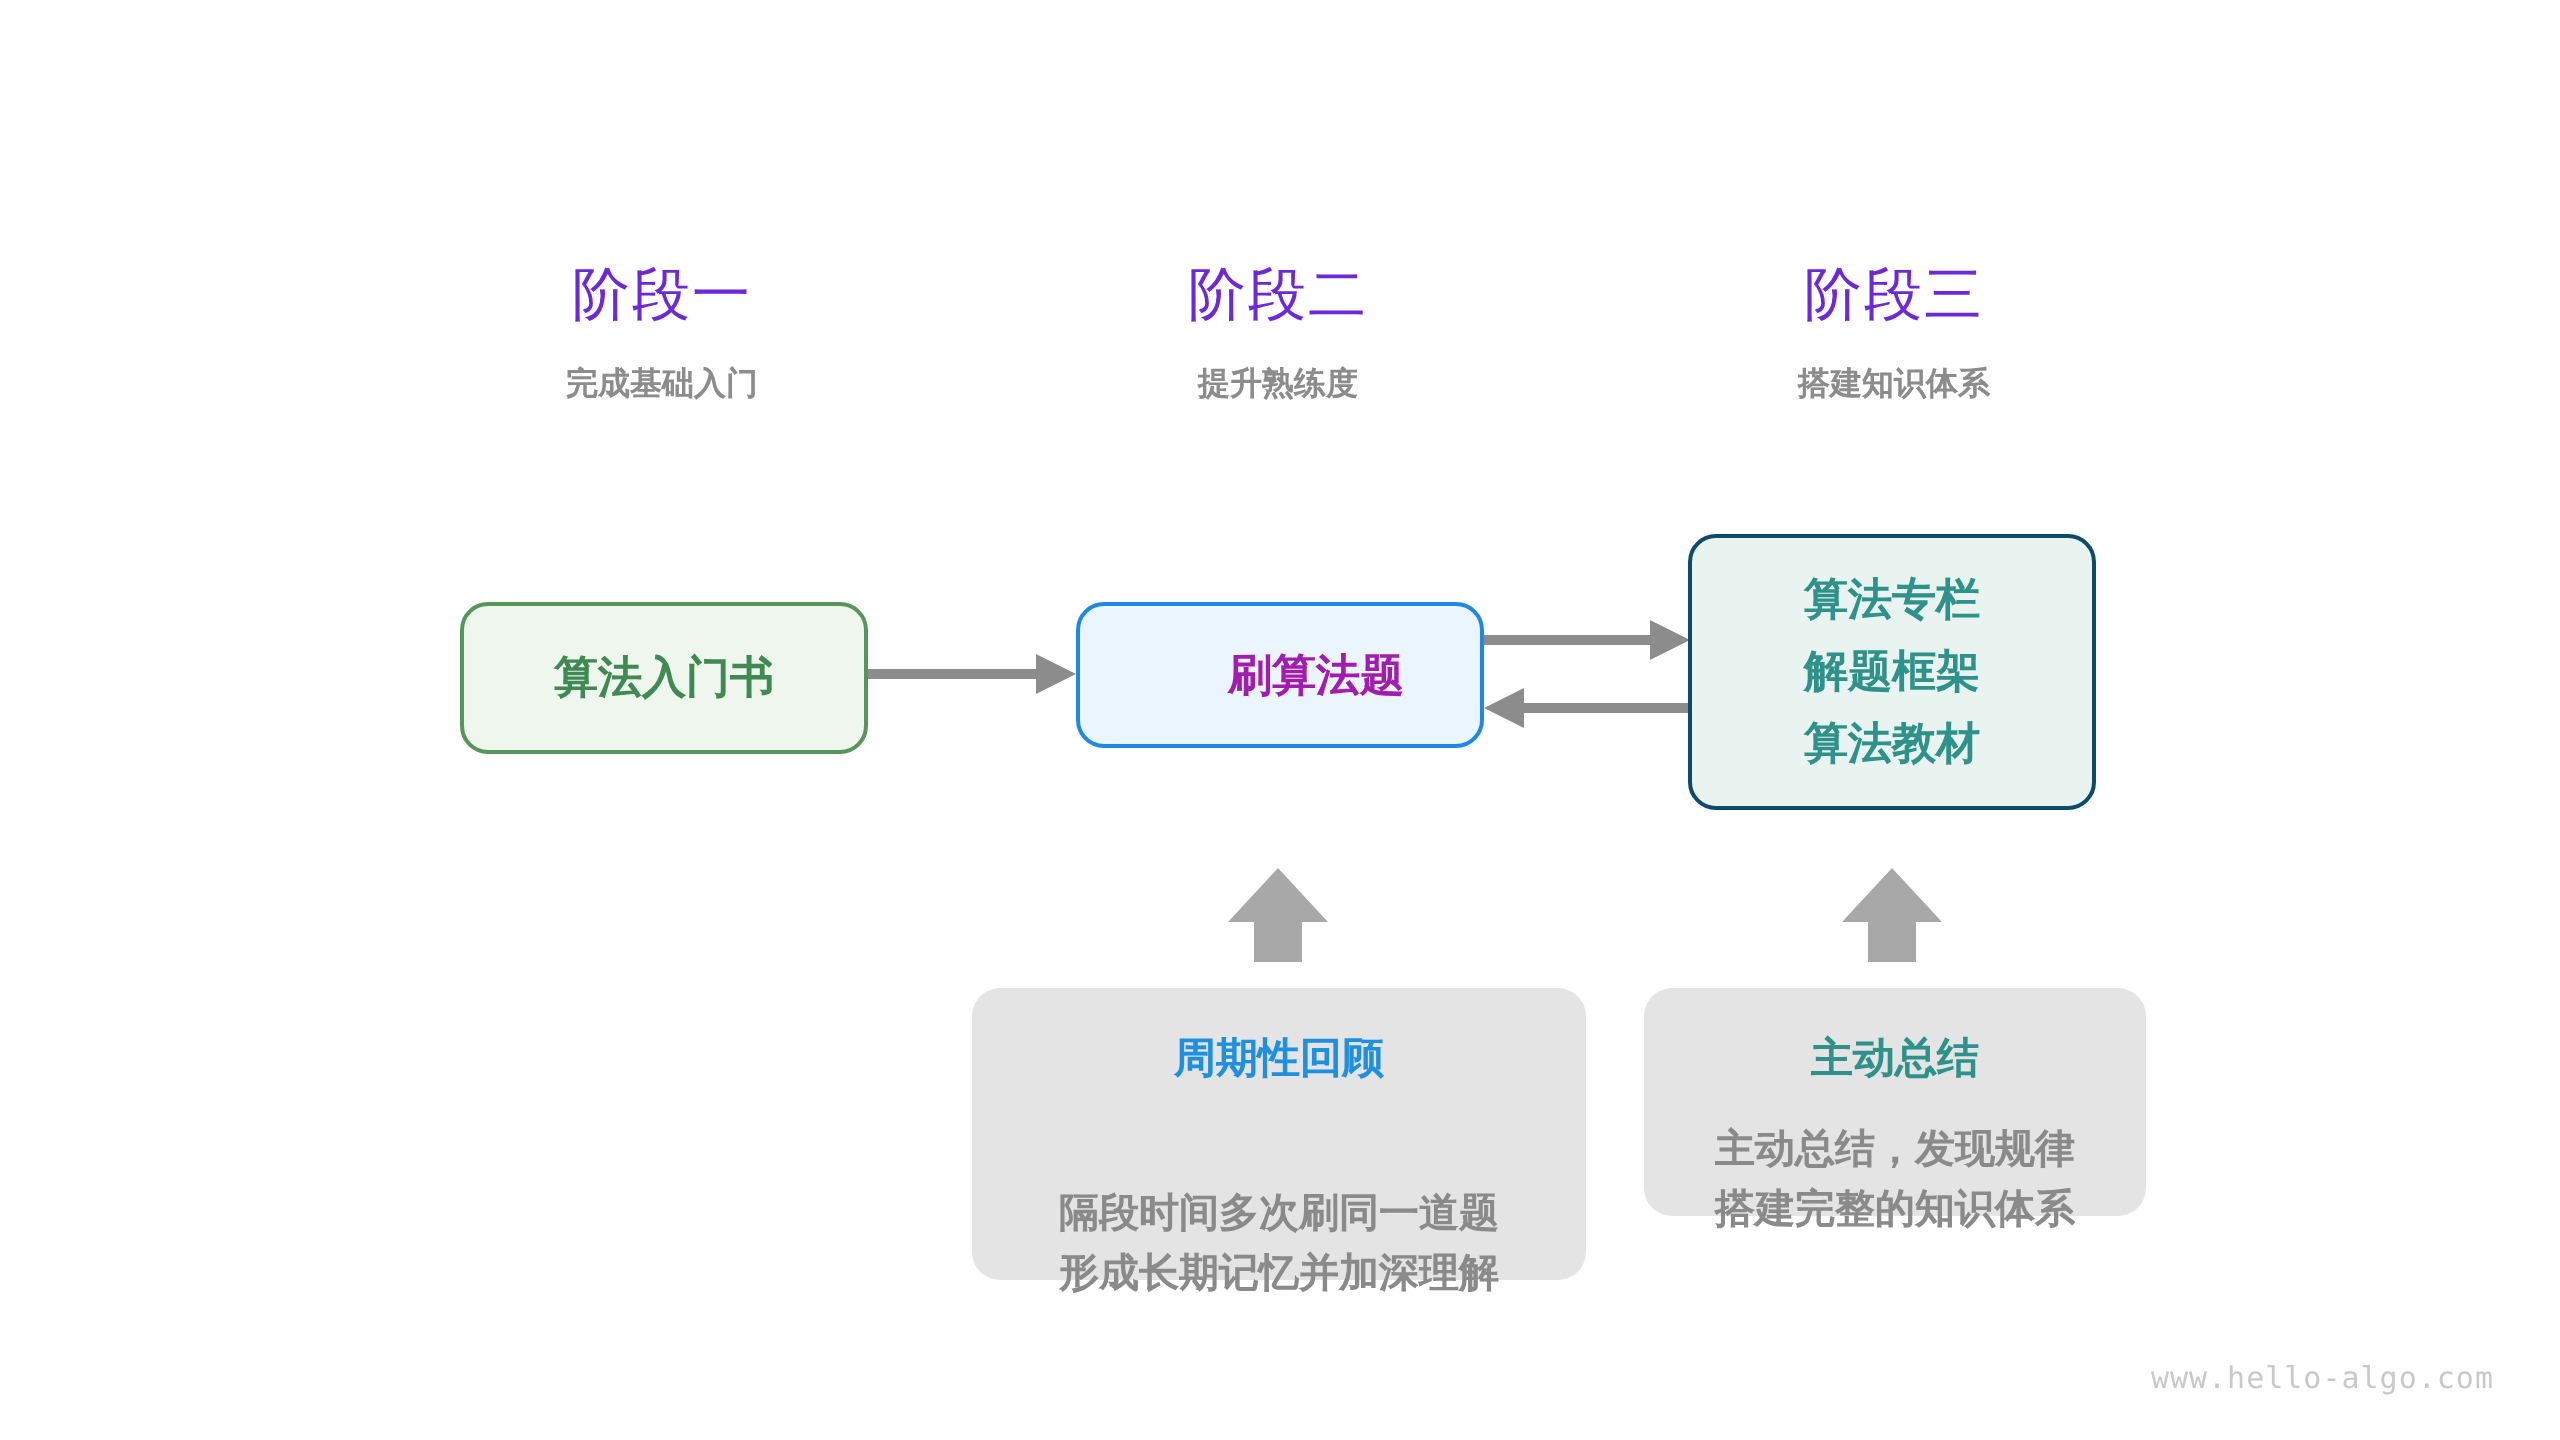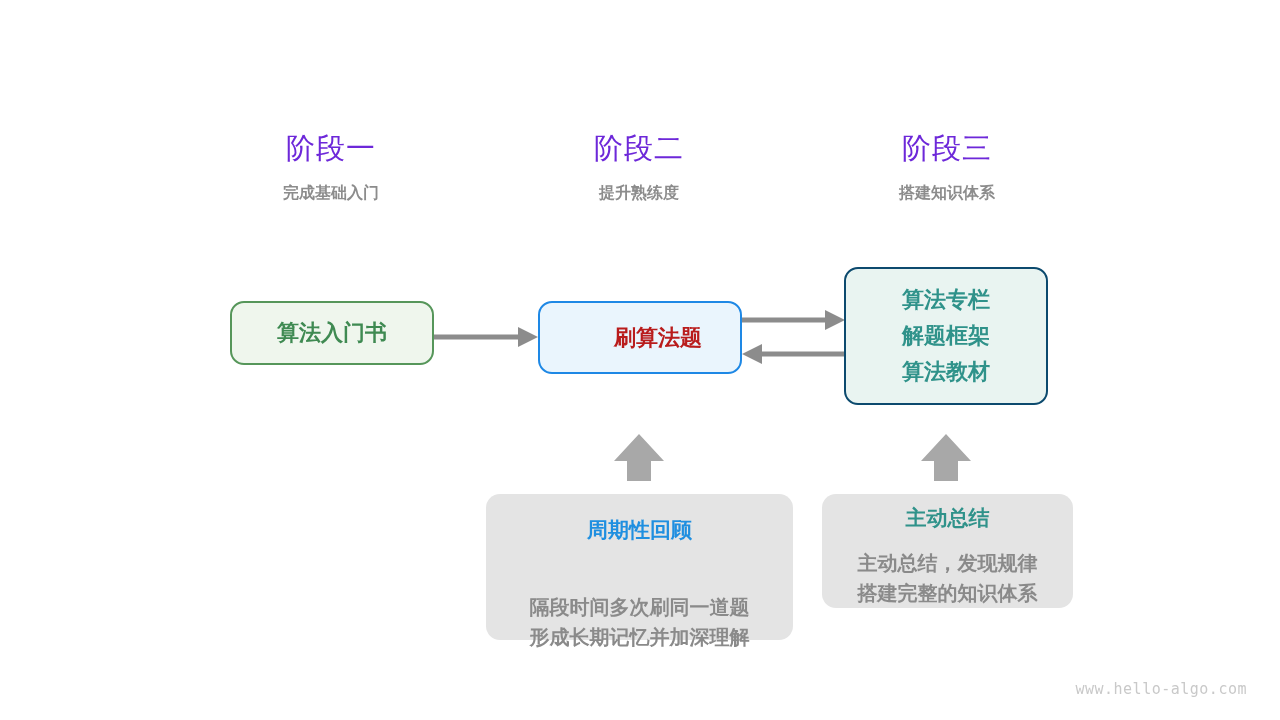--- a/index.html
+++ b/index.html
@@ -54,21 +54,21 @@
     text-align: center;
   }
   .node-green {
     background: #eff6ed;
     border: 2px solid #56965a;
     color: #3f8a52;
   }
   .node-blue {
     background: #eaf5fd;
     border: 2px solid #1e88e5;
-    color: #b91c1c;
+    color: #a21caf;
     padding-left: 36px;
   }
   .node-teal {
     background: #e9f4f1;
     border: 2px solid #0c4a6e;
     color: #2f928a;
   }
   .node-line {
     font-size: 22px;
     line-height: 36px;
@@ -165,21 +165,21 @@
 
     <g>
       <polygon points="639,434 664,461 651,461 651,481 627,481 627,461 614,461" fill="#a8a8a8"></polygon>
     </g>
 
     <g>
       <polygon points="946,434 971,461 958,461 958,481 934,481 934,461 921,461" fill="#a8a8a8"></polygon>
     </g>
   </svg>
 
-  <div class="node node-green" style="left:230px; top:301px; width:204px; height:64px;">
+  <div class="node node-green" style="left:230px; top:301px; width:204px; height:76px;">
     <div class="node-line">算法入门书</div>
   </div>
 
   <div class="node node-blue" style="left:538px; top:301px; width:204px; height:73px;">
     <div class="node-line">刷算法题</div>
   </div>
 
   <div class="node node-teal" style="left:844px; top:267px; width:204px; height:138px;">
     <div class="node-line">算法专栏</div>
     <div class="node-line">解题框架</div>
@@ -187,21 +187,21 @@
   </div>
 
   <div class="note" style="left:486px; top:494px; width:307px; height:146px;gap:32px;">
     <div class="note-title blue">周期性回顾</div>
     <div class="note-body">
       <div>隔段时间多次刷同一道题</div>
       <div>形成长期记忆并加深理解</div>
     </div>
   </div>
 
-  <div class="note" style="left:822px; top:494px; width:251px; height:114px;justify-content:flex-end;">
+  <div class="note" style="left:822px; top:494px; width:251px; height:114px;">
     <div class="note-title teal">主动总结</div>
     <div class="note-body">
       <div>主动总结，发现规律</div>
       <div>搭建完整的知识体系</div>
     </div>
   </div>
 
   <div class="watermark">www.hello-algo.com</div>
 
 </div>

